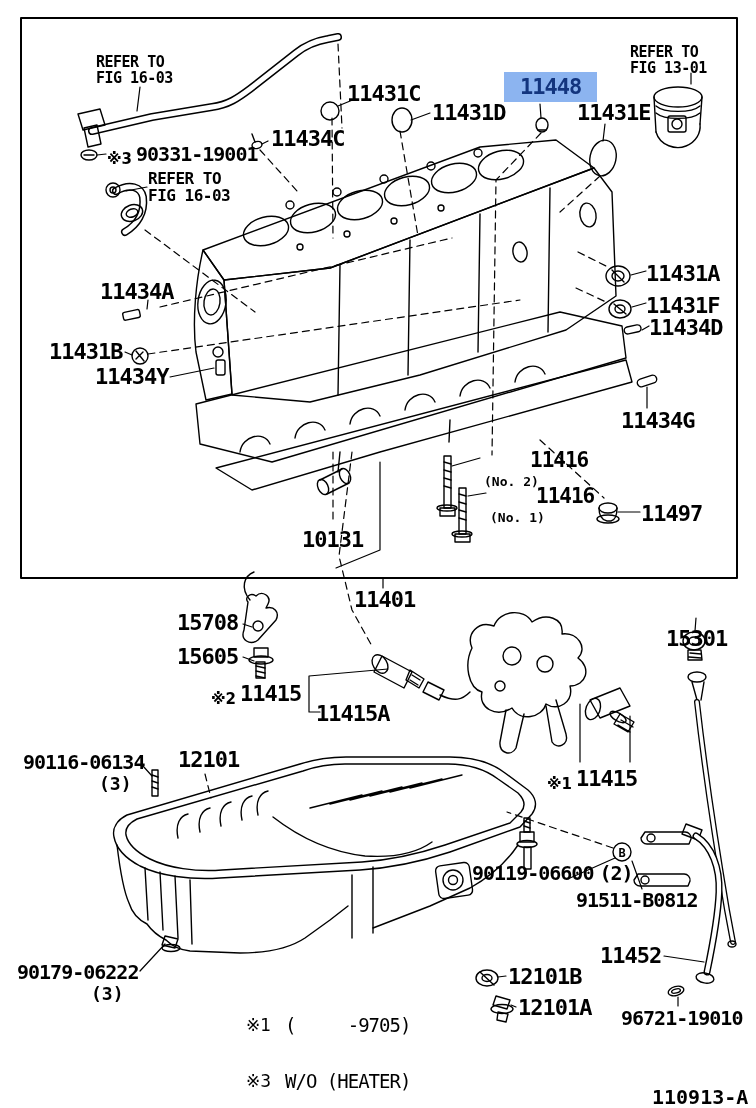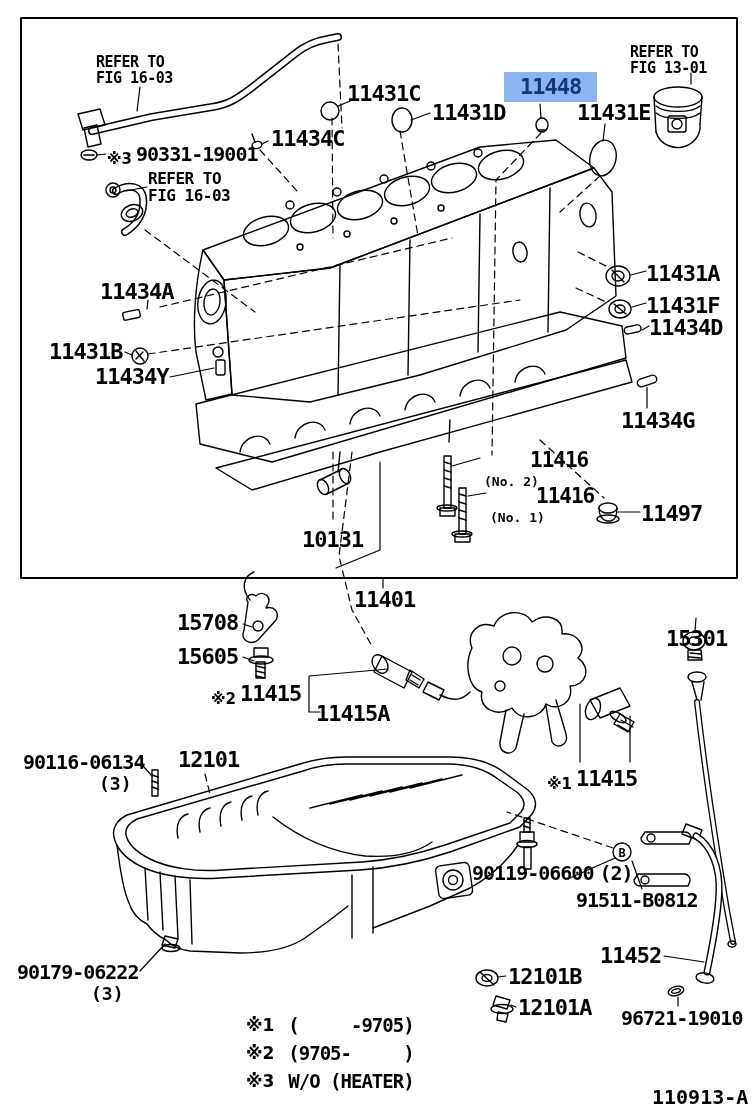--- a/index.html
+++ b/index.html
@@ -10,21 +10,21 @@
   .sz22{font-size:22px;}
   .sz20{font-size:20px;}
   .sz21{font-size:21px;margin-left:48px;}
   .hl{background:var(--hl-bg,#8cb4f0);color:var(--hl-text,#13357e);padding:4px 16px;}
   .mk{font-family:"DejaVu Sans",sans-serif;font-size:15px;font-weight:bold;
       position:relative;top:3px;margin-right:4px;letter-spacing:0;}
   .note{font-size:13px;letter-spacing:0;margin-top:4px;margin-left:2px;font-weight:bold;}
   .qty{font-size:18px;letter-spacing:0;margin-top:3px;}
   .ref{position:absolute;font-weight:bold;font-size:15px;line-height:1.07;
        letter-spacing:-0.5px;white-space:pre;}
-  .foot{position:absolute;font-weight:bold;white-space:nowrap;}
+  .foot{position:absolute;font-weight:normal;white-space:nowrap;}
   .fmk{font-family:"DejaVu Sans",sans-serif;font-size:17px;vertical-align:middle;}
   .ftx{font-size:19px;white-space:pre;margin-left:14px;vertical-align:middle;letter-spacing:-1px;}
   .code{position:absolute;font-weight:bold;font-size:20px;letter-spacing:0;}
 </style>
 </head>
 <body>
 
 <div class="stage" style="--bg: #ffffff; --line: #000000; --hl-bg: #8cb4f0; --hl-text: #13357e;">
 
 <svg width="756" height="1108" viewBox="0 0 756 1108">
@@ -320,18 +320,17 @@
 <div class="pl sz22" style="left:600px;top:945px">11452</div>
 <div class="pl sz22" style="left:508px;top:966px">12101B</div>
 <div class="pl sz22" style="left:518px;top:997px">12101A</div>
 <div class="pl sz20" style="left:621px;top:1008px">96721-19010</div>
 <div class="pl sz20" style="left:17px;top:962px">
       <div>90179-06222</div>
       <div class="qty" style="margin-left:74px">(3)</div>
     </div>
 
 <div class="foot" style="left:246px;top:1014px"><span class="fmk">※1</span><span class="ftx">(     -9705)</span></div>
-<div class="foot" style="left:246px;top:1042px"><span class="fmk">※2</span><span class="ftx">(9705-     )</span></div>
 <div class="foot" style="left:246px;top:1070px"><span class="fmk">※3</span><span class="ftx">W/O (HEATER)</span></div>
 
 <div class="code" style="left:652px;top:1085px">110913-A</div>
 
 </div>
 
 </body></html>

